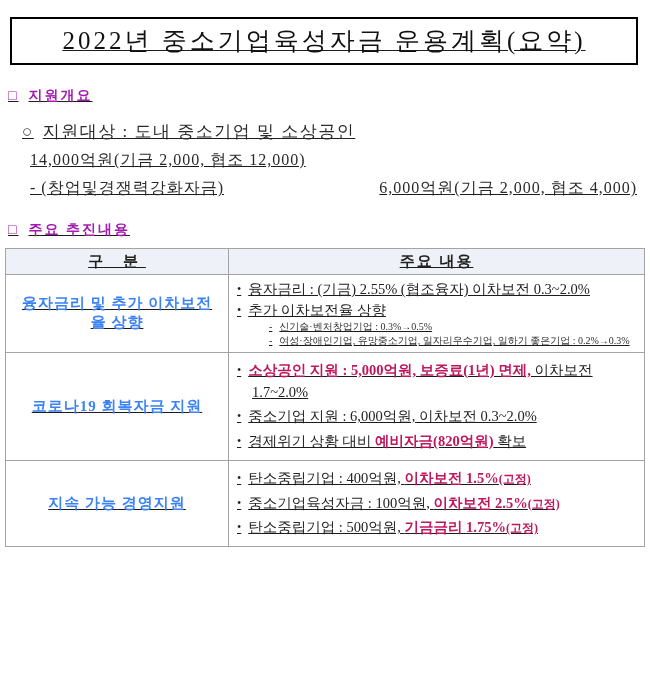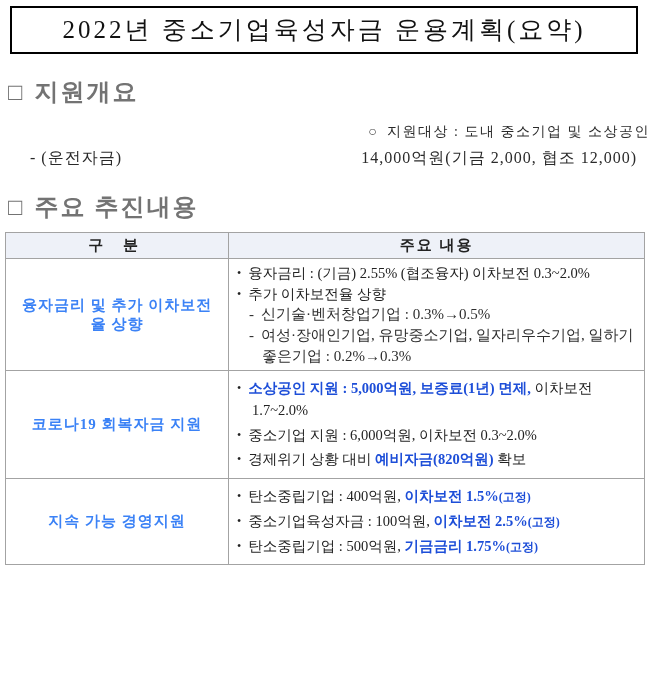--- a/index.html
+++ b/index.html
@@ -2,52 +2,51 @@
 <html><head>
 <meta charset="utf-8">
 <style>
   html,body{margin:0;padding:0;background:#fff;}
   body{
     width:650px;
     font-family:"Liberation Serif","DejaVu Serif",serif;
     color:#1c1c1c;
     -webkit-font-smoothing:antialiased;
   }
-  .page{width:650px;min-height:693px;background:#fff;box-sizing:border-box;padding-top:6px;}
+  .page{width:650px;min-height:693px;background:#fff;box-sizing:border-box;padding-top:17px;text-decoration:underline;}
 
   
   .title-box{
     margin:0 12px 0 10px;
     border:2px solid #000;
     text-align:center;
     padding:5px 0 6px 0;
   }
   .title-box .title-text{
     font-size:25px;
     letter-spacing:3px;
     color:#111;
   }
 
   
   .h-section{
     margin:22px 0 0 8px;
-    font-size:24px;
+    font-size:14px;
     font-weight:bold;
     letter-spacing:2px;
-    color:#737373;
+    color:#a21caf;
   }
   .h-section .sq{margin-right:10px;font-weight:normal;}
 
   
   .ov-item{
     margin:15px 0 0 22px;
-    font-size:14px;
+    font-size:17px;
     letter-spacing:1.5px;
     color:#2a2a2a;
-    text-align:right;
   }
   .ov-item .circle{margin-right:9px;color:#444;}
   .ov-item.b{font-weight:bold;color:#111;}
 
   
   .bd{
     display:flex;justify-content:space-between;
     margin:7px 13px 0 30px;
     font-size:16px;
     letter-spacing:1px;
@@ -89,49 +88,52 @@
     vertical-align:middle;
     font-size:14.5px;
     color:#222;
   }
   .line{margin:0;line-height:1.42;}
   tr.spacious .line{margin:3px 0;line-height:1.5;}
   .line .mk{margin-right:7px;}
   .line.bullet .mk{font-size:12px;vertical-align:1px;}
   .line.hang{padding-left:15px;text-indent:-15px;}
   .line.dash{
-    margin-left:12px;
-    font-size:15px;
+    margin-left:32px;
+    font-size:10px;
     line-height:1.38;
     padding-left:13px;text-indent:-13px;
     color:#2e2e2e;
   }
-  .seg.b{font-weight:bold;color:#1d4ed8;}
+  .seg.b{font-weight:bold;color:#be185d;}
   .seg.sm{font-size:12px;}
 </style>
 </head>
 <body>
 
 <div class="page">
 
   <div class="title-box">
     <span class="title-text">2022년 중소기업육성자금 운용계획(요약)</span>
   </div>
 
   <div class="h-section">
     <span class="sq">□</span><span>지원개요</span>
   </div>
 
   <div id="ov-items">
       <div class="ov-item"><span class="circle">○</span><span>지원대상 : 도내 중소기업 및 소상공인</span></div>
     </div>
   <div id="ov-breakdown">
       <div class="bd">
-        <span class="bd-label">- (운전자금)</span>
         <span class="bd-value">14,000억원(기금 2,000, 협조 12,000)</span>
+      </div>
+      <div class="bd">
+        <span class="bd-label">- (창업및경쟁력강화자금)</span>
+        <span class="bd-value">6,000억원(기금 2,000, 협조 4,000)</span>
       </div>
     </div>
 
   <div class="h-section">
     <span class="sq">□</span><span>주요 추진내용</span>
   </div>
 
   <table class="detail">
     <thead>
       <tr>

